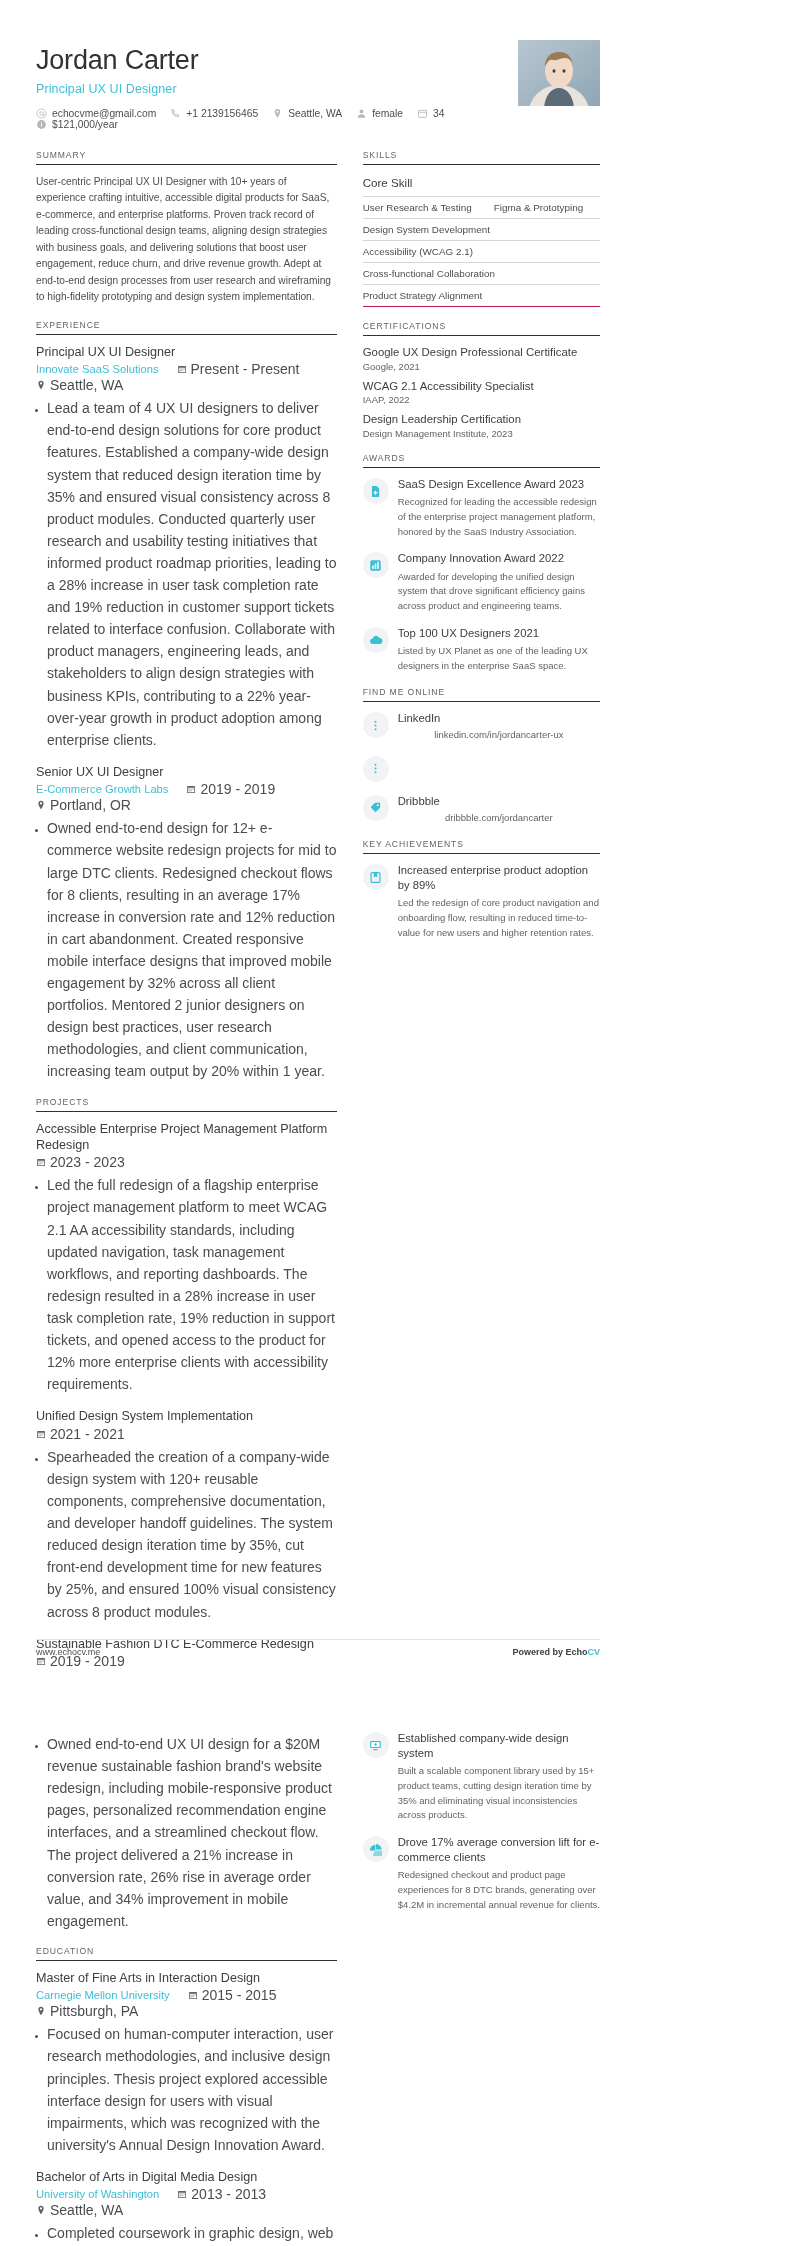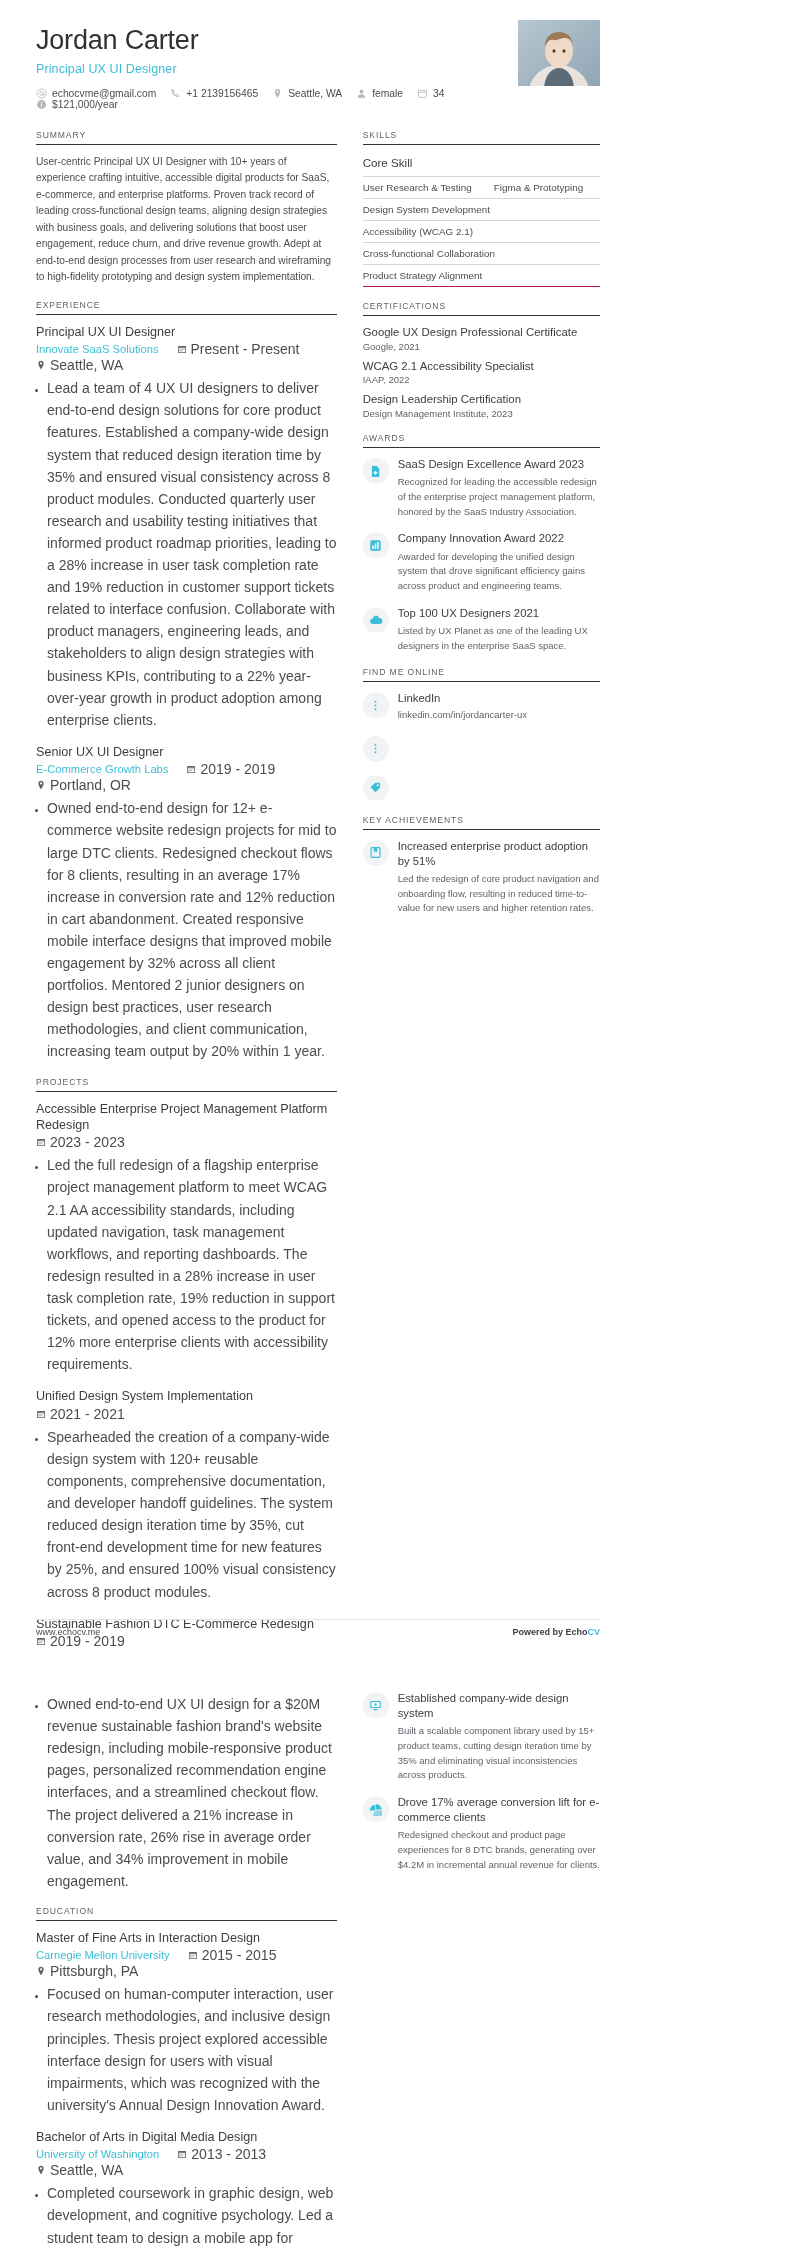--- a/index.html
+++ b/index.html
@@ -9,21 +9,21 @@
     background: #ffffff;
     font-family: "Liberation Sans", sans-serif;
     color: #3c4043;
     -webkit-font-smoothing: antialiased;
   }
   .page {
     width: 636px;
     min-height: 1123px;
     background:#fff;
     position: relative;
-    padding: 20px 36px 0 36px;
+    padding: 40px 36px 0 36px;
   }
   .page2 { min-height: 1123px; }
 
   
   .header { display:flex; justify-content:space-between; align-items:flex-start; }
   .header-left { flex:1; padding-top:6px; }
   .name {
     font-size: 27px;
     font-weight: 400;
     color: #2f3133;
@@ -142,21 +142,21 @@
     width: 26px; height:26px; border-radius:50%;
     background:#f1f3f4;
     display:flex; align-items:center; justify-content:center;
     margin-right: 9px;
     margin-top: 1px;
   }
   .ibadge svg { display:block; }
   .ibody { flex:1; }
   .ibody-title { font-size: 11.3px; color:#3c4043; line-height:1.34; }
   .ibody-desc { font-size: 9.5px; color:#5f6368; line-height:1.55; margin-top:3px; }
-  .ibody-sub { font-size: 9.5px; color:#5f6368; line-height:1.5; margin-top:2px; }
+  .ibody-sub { font-size: 9.5px; color:#5f6368; line-height:1.5; margin-top:2px;text-align:center; }
 
   
   .footer {
     position:absolute; left:36px; right:36px; bottom:26px;
     display:flex; justify-content:space-between; align-items:flex-start;
     font-size: 9px; color:#4a4d50;
     border-top: 1px solid #e3e5e7;
     padding-top: 7px;
     gap: 24px;
   }
@@ -503,37 +503,41 @@
                 </svg>
               </div>
             </div>
             <div class="ibox">
               <div class="ibadge">
                 <svg viewBox="0 0 20 20" width="13" height="13" fill="#3bbfd6">
                   <path d="M2.4 9.6l7-7H17v7.6l-7 7z"></path>
                   <circle cx="13.4" cy="6.4" r="1.5" fill="#fff"></circle>
                 </svg>
               </div>
+              <div class="ibody">
+                <div class="ibody-title">Dribbble</div>
+                <div class="ibody-sub">dribbble.com/jordancarter</div>
+              </div>
             </div>
           </div>
       </div>
 
       <div class="section">
         <div class="sec-title">KEY ACHIEVEMENTS</div>
         <div class="sec-rule"></div>
         <div id="ka-items-p1">
             <div class="ibox">
               <div class="ibadge">
                 <svg viewBox="0 0 20 20" width="13" height="13" fill="none" stroke="#3bbfd6" stroke-width="1.8">
                   <rect x="3.2" y="2.4" width="13.6" height="15.2" rx="1.6"></rect>
                   <path d="M7.4 2.4v7.6l2.6-2 2.6 2V2.4" fill="#3bbfd6" stroke="none"></path>
                 </svg>
               </div>
               <div class="ibody">
-                <div class="ibody-title">Increased enterprise product adoption by 51%</div>
+                <div class="ibody-title">Increased enterprise product adoption by 89%</div>
                 <div class="ibody-desc">Led the redesign of core product navigation and onboarding flow, resulting in reduced time-to-value for new users and higher retention rates.</div>
               </div>
             </div>
           </div>
       </div>
 
     </div>
   </div>
 
   <div class="footer">

